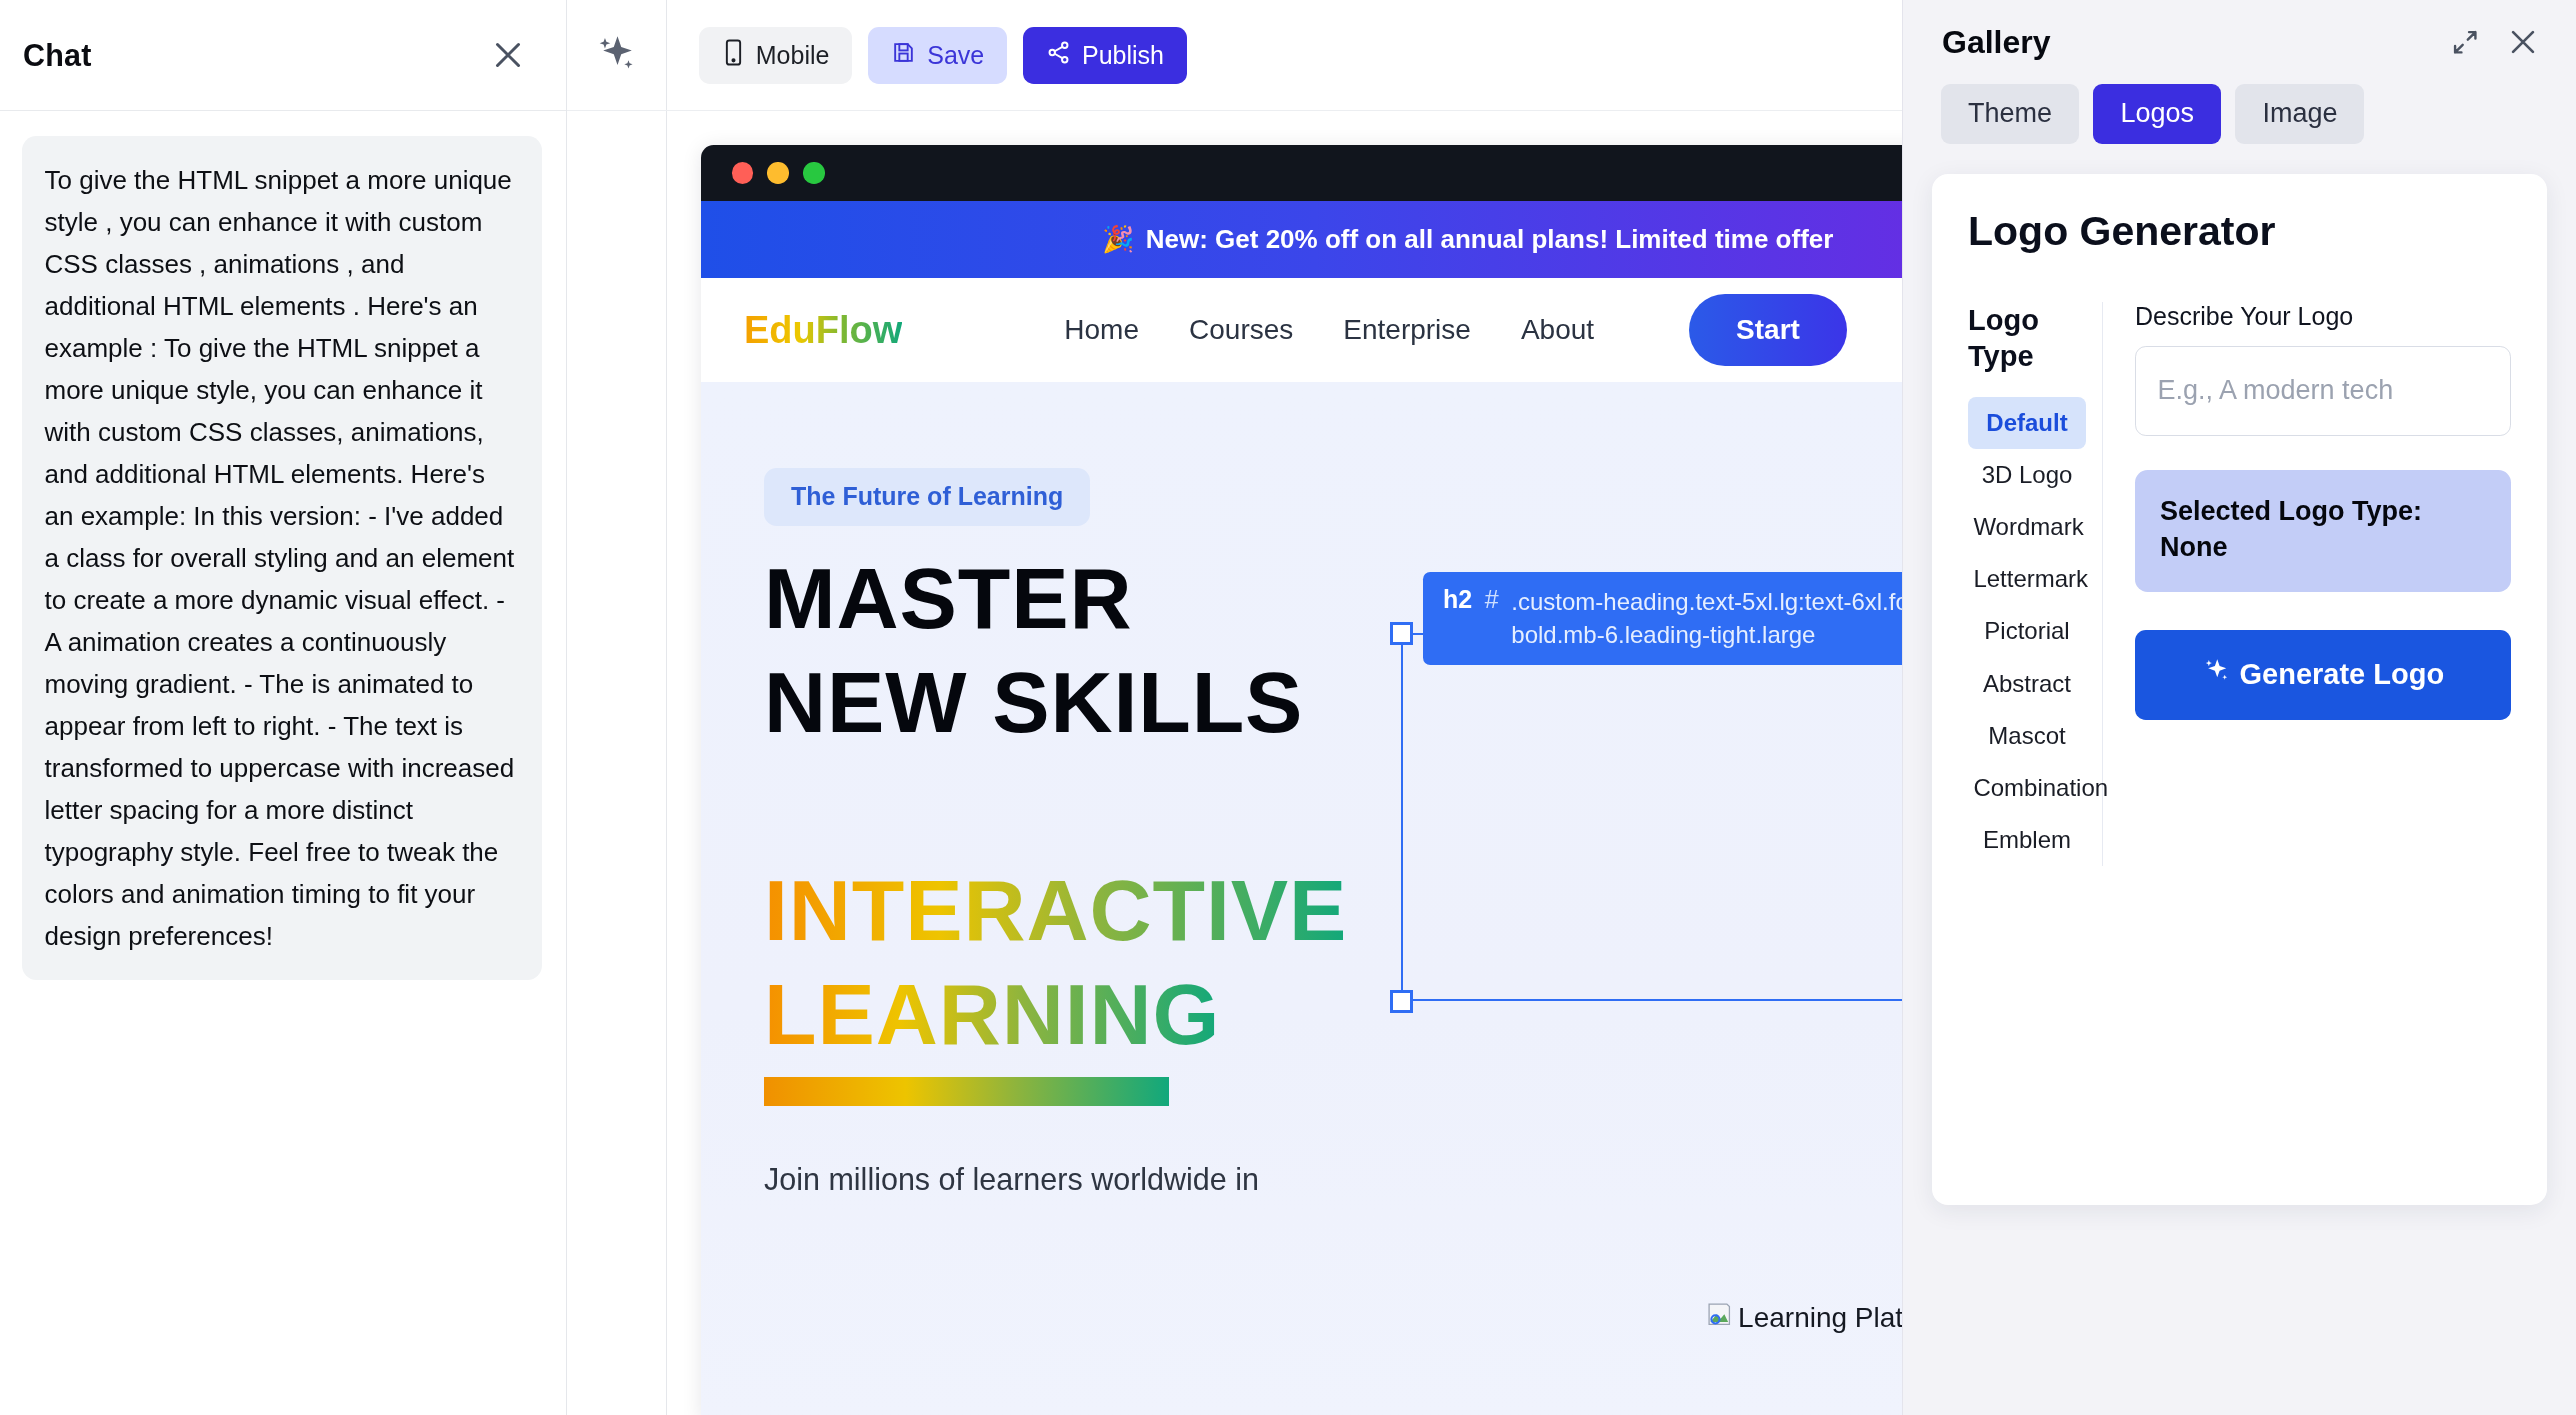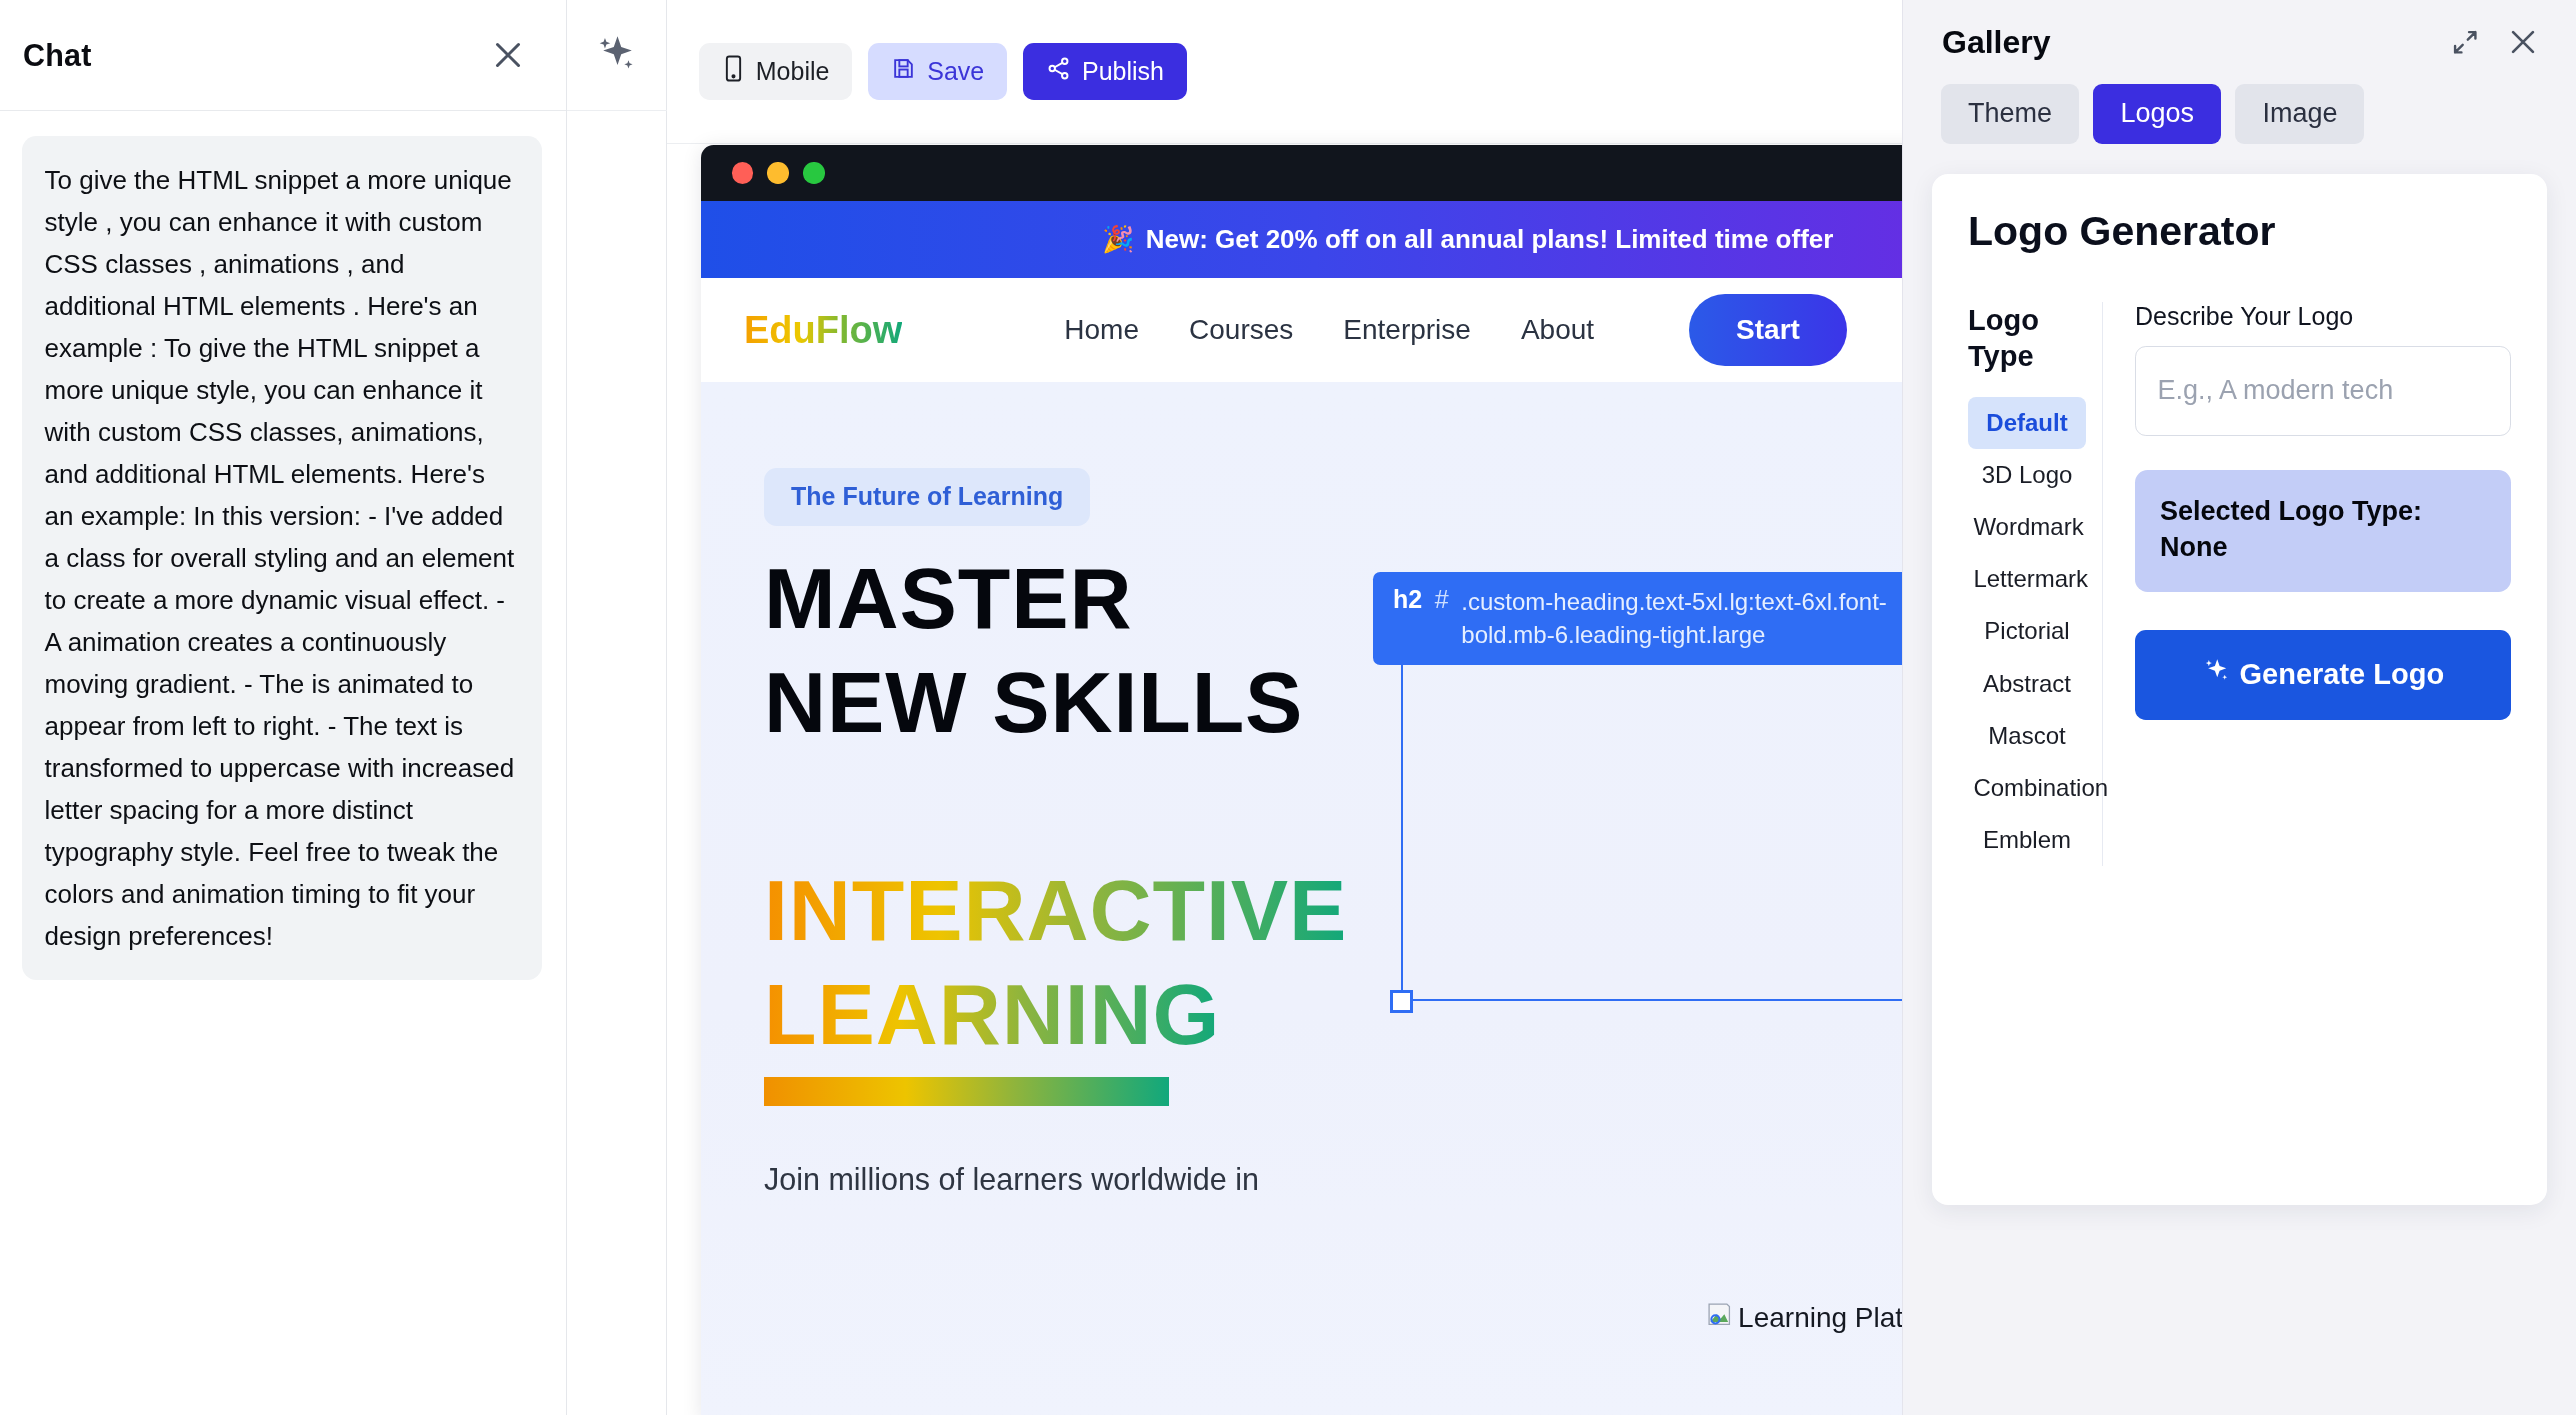--- a/index.html
+++ b/index.html
@@ -68,21 +68,21 @@
     align-items: center; justify-content: center;
     border-bottom: 1.8px solid #eceef1; cursor: pointer;
   }
 
   
   .canvas {
     flex: 1 1 auto; position: relative; height: 1415px;
     background: #ffffff; overflow: hidden;
   }
   .top-toolbar {
-    height: 144px; display: flex; align-items: center;
+    height: 111px; display: flex; align-items: center;
     gap: 16px; padding-left: 32px;
     border-bottom: 1.8px solid #eceef1; background: #fff;
   }
   .tb-btn {
     display: inline-flex; align-items: center; gap: 10.8px;
     height: 57px; padding: 0 23px; border-radius: 10.8px;
     font-size: 25px; font-weight: 500; cursor: pointer; border: none;
     font-family: "Liberation Sans", sans-serif;
   }
   .tb-mobile { background: #f1f2f4; color: #1d2026; }
@@ -153,21 +153,21 @@
   .sel-box {
     position: absolute; left: 734px; top: 633px;
     width: 549px; height: 368px;
     border: 2.7px solid #2f6df4; pointer-events: none;
   }
   .sel-handle {
     position: absolute; width: 23px; height: 23px;
     background: #fff; border: 3.6px solid #2f6df4;
   }
   .sel-tag {
-    position: absolute; left: 706px; top: 572px;
+    position: absolute; left: 756px; top: 572px;
     width: 728px; background: #2f6df4; color: #fff;
     border-radius: 7.2px; padding: 12.6px 20px 14.4px 20px;
     display: flex; align-items: flex-start; gap: 12.6px;
   }
   .sel-tag-el { font-size: 25px; font-weight: 700; }
   .sel-tag-hash { font-size: 25px; color: #cfe0ff; }
   .sel-tag-sel { font-size: 24px; color: #e5eeff; line-height: 33px; flex: 1; }
   .sel-tag-icons { display: flex; gap: 21.5px; align-self: flex-end; padding-bottom: 1.8px; }
 
   

